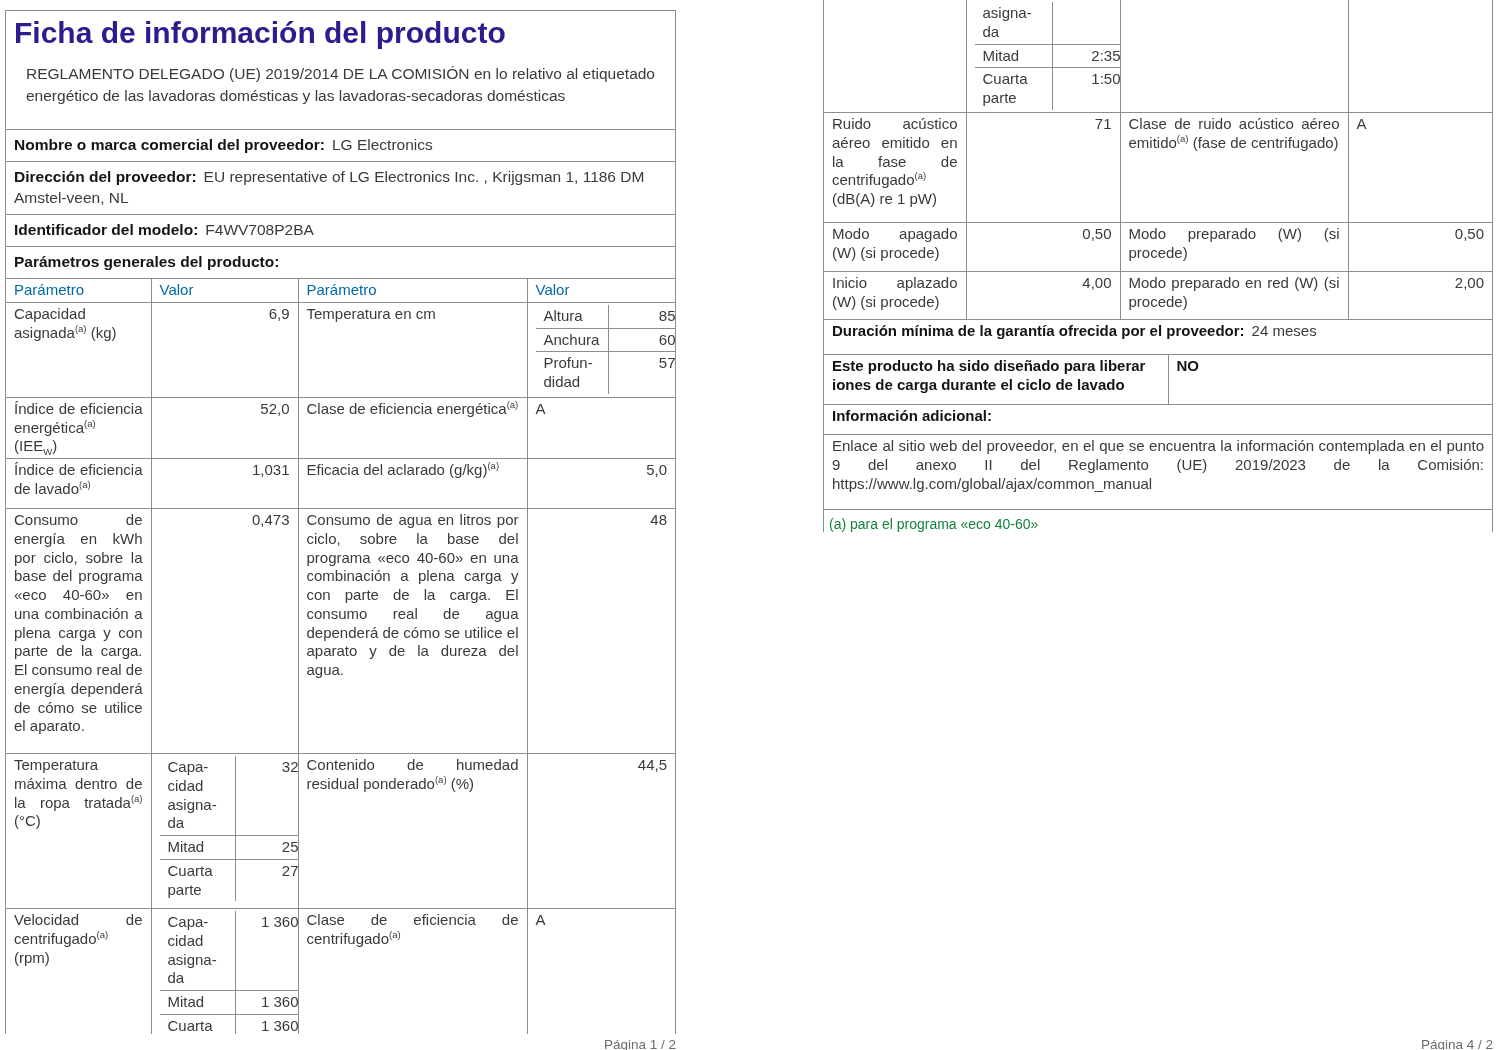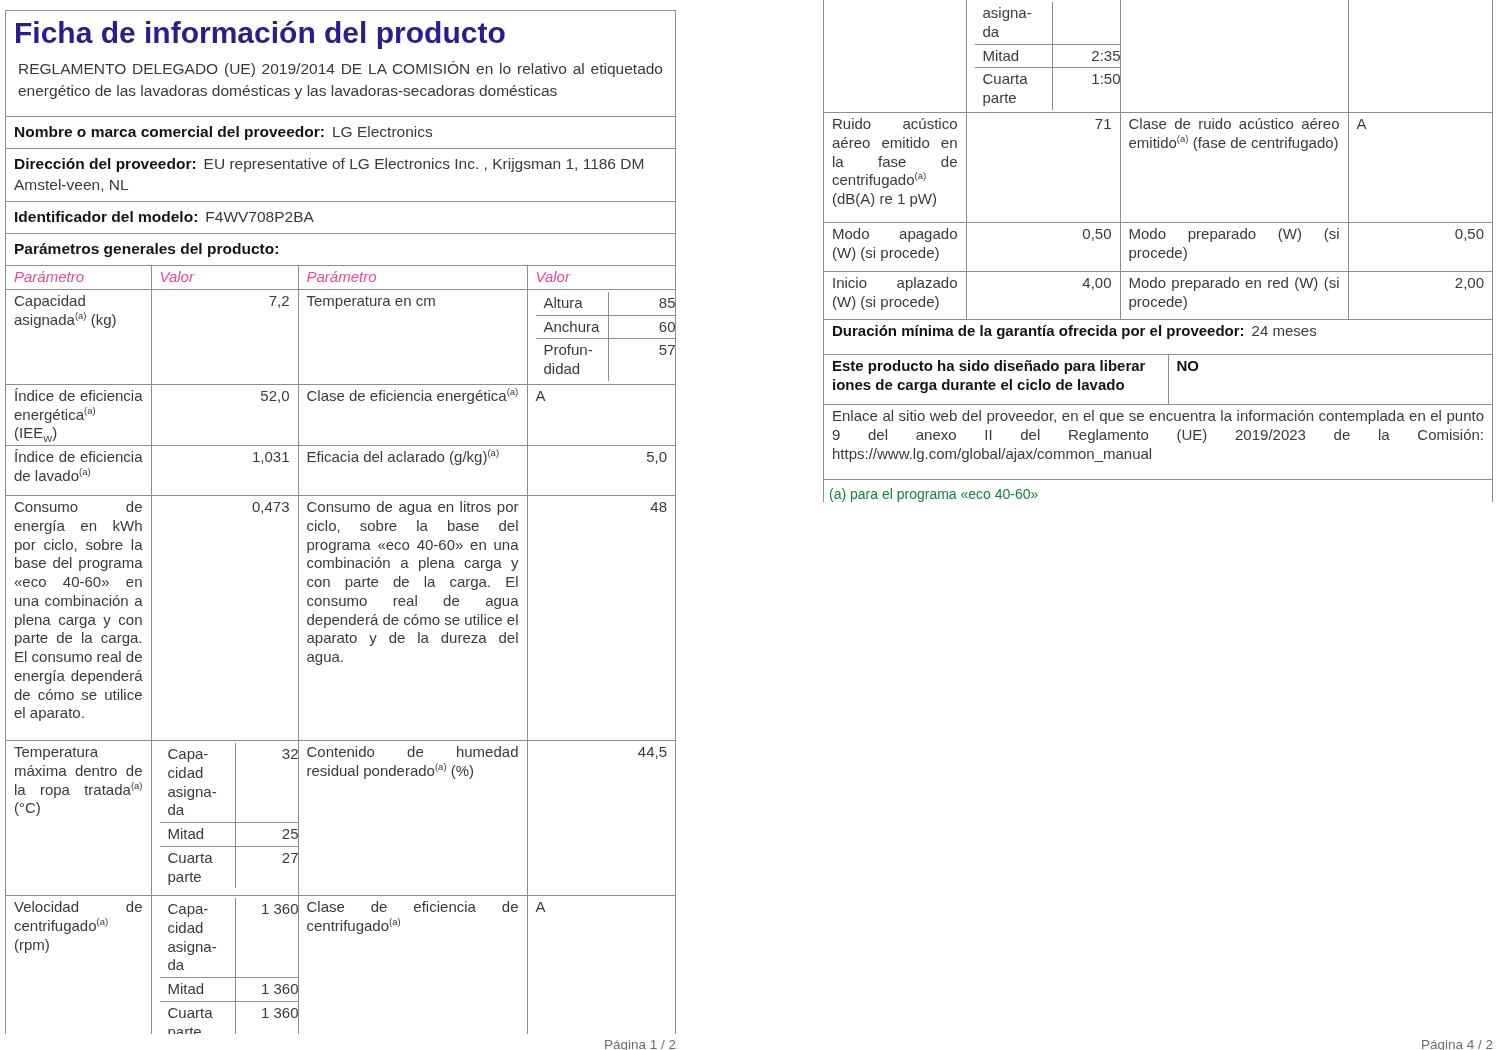--- a/index.html
+++ b/index.html
@@ -11,21 +11,21 @@
   body{
     width:1500px;height:1050px;position:relative;background:#ffffff;
     font-family:"Liberation Sans", sans-serif;color:var(--txt);
     overflow:hidden;-webkit-font-smoothing:antialiased;
   }
   .page{position:absolute;box-sizing:border-box;background:#fff;}
   #page1{left:5px;top:10px;width:671px;height:1024px;border:1px solid var(--bd);border-bottom:none;overflow:hidden;}
   #page2{left:823px;top:0px;width:670px;border-left:1px solid var(--bd);border-right:1px solid var(--bd);}
   .title-block{padding:5px 8px 10px 8px;border-bottom:1px solid var(--bd);}
   h1{margin:0 0 7px 0;font-size:30px;line-height:1.15;font-weight:bold;}
-  .reg{margin:4px;font-size:15.5px;line-height:1.45;text-align:justify;}
+  .reg{margin:12px;font-size:15.5px;line-height:1.45;text-align:justify;}
   .field-row{padding:5px 8px;border-bottom:1px solid var(--bd);font-size:15.5px;line-height:1.35;}
   .b{font-weight:bold;color:var(--bold);}
   .val{margin-left:7px;}
   table.main{width:100%;border-collapse:collapse;table-layout:fixed;}
   table.main td{
     border-right:1px solid var(--bd);border-bottom:1px solid var(--bd);
     vertical-align:top;padding:2px 8px;font-size:15px;line-height:1.25;
     overflow:hidden;
   }
   table.main td:last-child{border-right:none;}
@@ -36,21 +36,21 @@
   td.empty{}
   td.wl{}
   td.wt{overflow-wrap:anywhere;text-align:justify;}
   sup{font-size:9.5px;line-height:0;}
   sub{font-size:9.5px;line-height:0;}
   table.sub{width:100%;height:100%;border-collapse:collapse;table-layout:fixed;}
   table.sub td{border-right:none;border-bottom:1px solid var(--bd);vertical-align:top;padding:2px 8px;font-size:15px;line-height:1.25;}
   table.sub td.sl{border-right:1px solid var(--bd);white-space:pre-line;text-align:left;}
   table.sub td.sv{text-align:right;}
   table.sub tr:last-child td{border-bottom:none;}
-  .head-row td{color:#ec4899;font-style:italic;}
+  .head-row td{color:#0369a1;}
   .footnote{font-size:14px;color:#15803d;padding:6px 6px 0 6px;margin-left:-1px;}
   .pagenum{position:absolute;font-size:13.5px;color:#6b6b6b;margin-top:9px;}
   #pn1{top:1028px;left:5px;width:671px;text-align:right;}
   #pn2{top:1028px;left:823px;width:670px;text-align:right;}
 </style>
 </head>
 <body>
 
 <div class="page" id="page1">
   <div class="title-block">
@@ -78,21 +78,21 @@
       </colgroup>
     <tbody>
       <tr class="head-row">
         <td>Parámetro</td>
         <td>Valor</td>
         <td>Parámetro</td>
         <td>Valor</td>
       </tr>
     <tr>
           <td class="p" style="height: 90px;"><span>Capacidad asignada</span><sup>(a)</sup><span>  (kg)</span></td>
-          <td class="v-num">7,2</td>
+          <td class="v-num">6,9</td>
           <td class="p"><span>Temperatura en cm</span></td>
           <td class="v-sub">
             <table class="sub">
               <colgroup>
                 <col style="width: 73px;">
                 <col style="width: 75px;">
               </colgroup>
               <tbody>
                 <tr>
                   <td class="sl">Altura</td>
@@ -254,19 +254,22 @@
           <td class="v-num">2,00</td>
         </tr>
         <tr>
           <td colspan="5" class="wl" style="height: 30px;"><span class="b">Duración mínima de la garantía ofrecida por el proveedor:</span><span class="val">24 meses</span></td>
         </tr>
         <tr>
           <td colspan="3" class="wl" style="height: 45px;"><span class="b">Este producto ha sido diseñado para liberar iones de carga durante el ciclo de lavado</span></td>
           <td colspan="2" class="v-text"><span class="b">NO</span></td>
         </tr>
         <tr>
+          <td colspan="5" class="wl" style="height: 25px;"><span class="b">Información adicional:</span></td>
+        </tr>
+        <tr>
           <td colspan="5" class="wt" style="height: 70px;">Enlace al sitio web del proveedor, en el que se encuentra la información contemplada en el punto 9 del anexo II del Reglamento (UE) 2019/2023 de la Comisión:  https://www.lg.com/global/ajax/common_manual</td>
         </tr>
       </tbody>
   </table>
   <div class="footnote">(a) para el programa «eco 40-60»</div>
 </div>
 <div class="pagenum" id="pn2">Página 4 / 2</div>
 
 </body></html>

